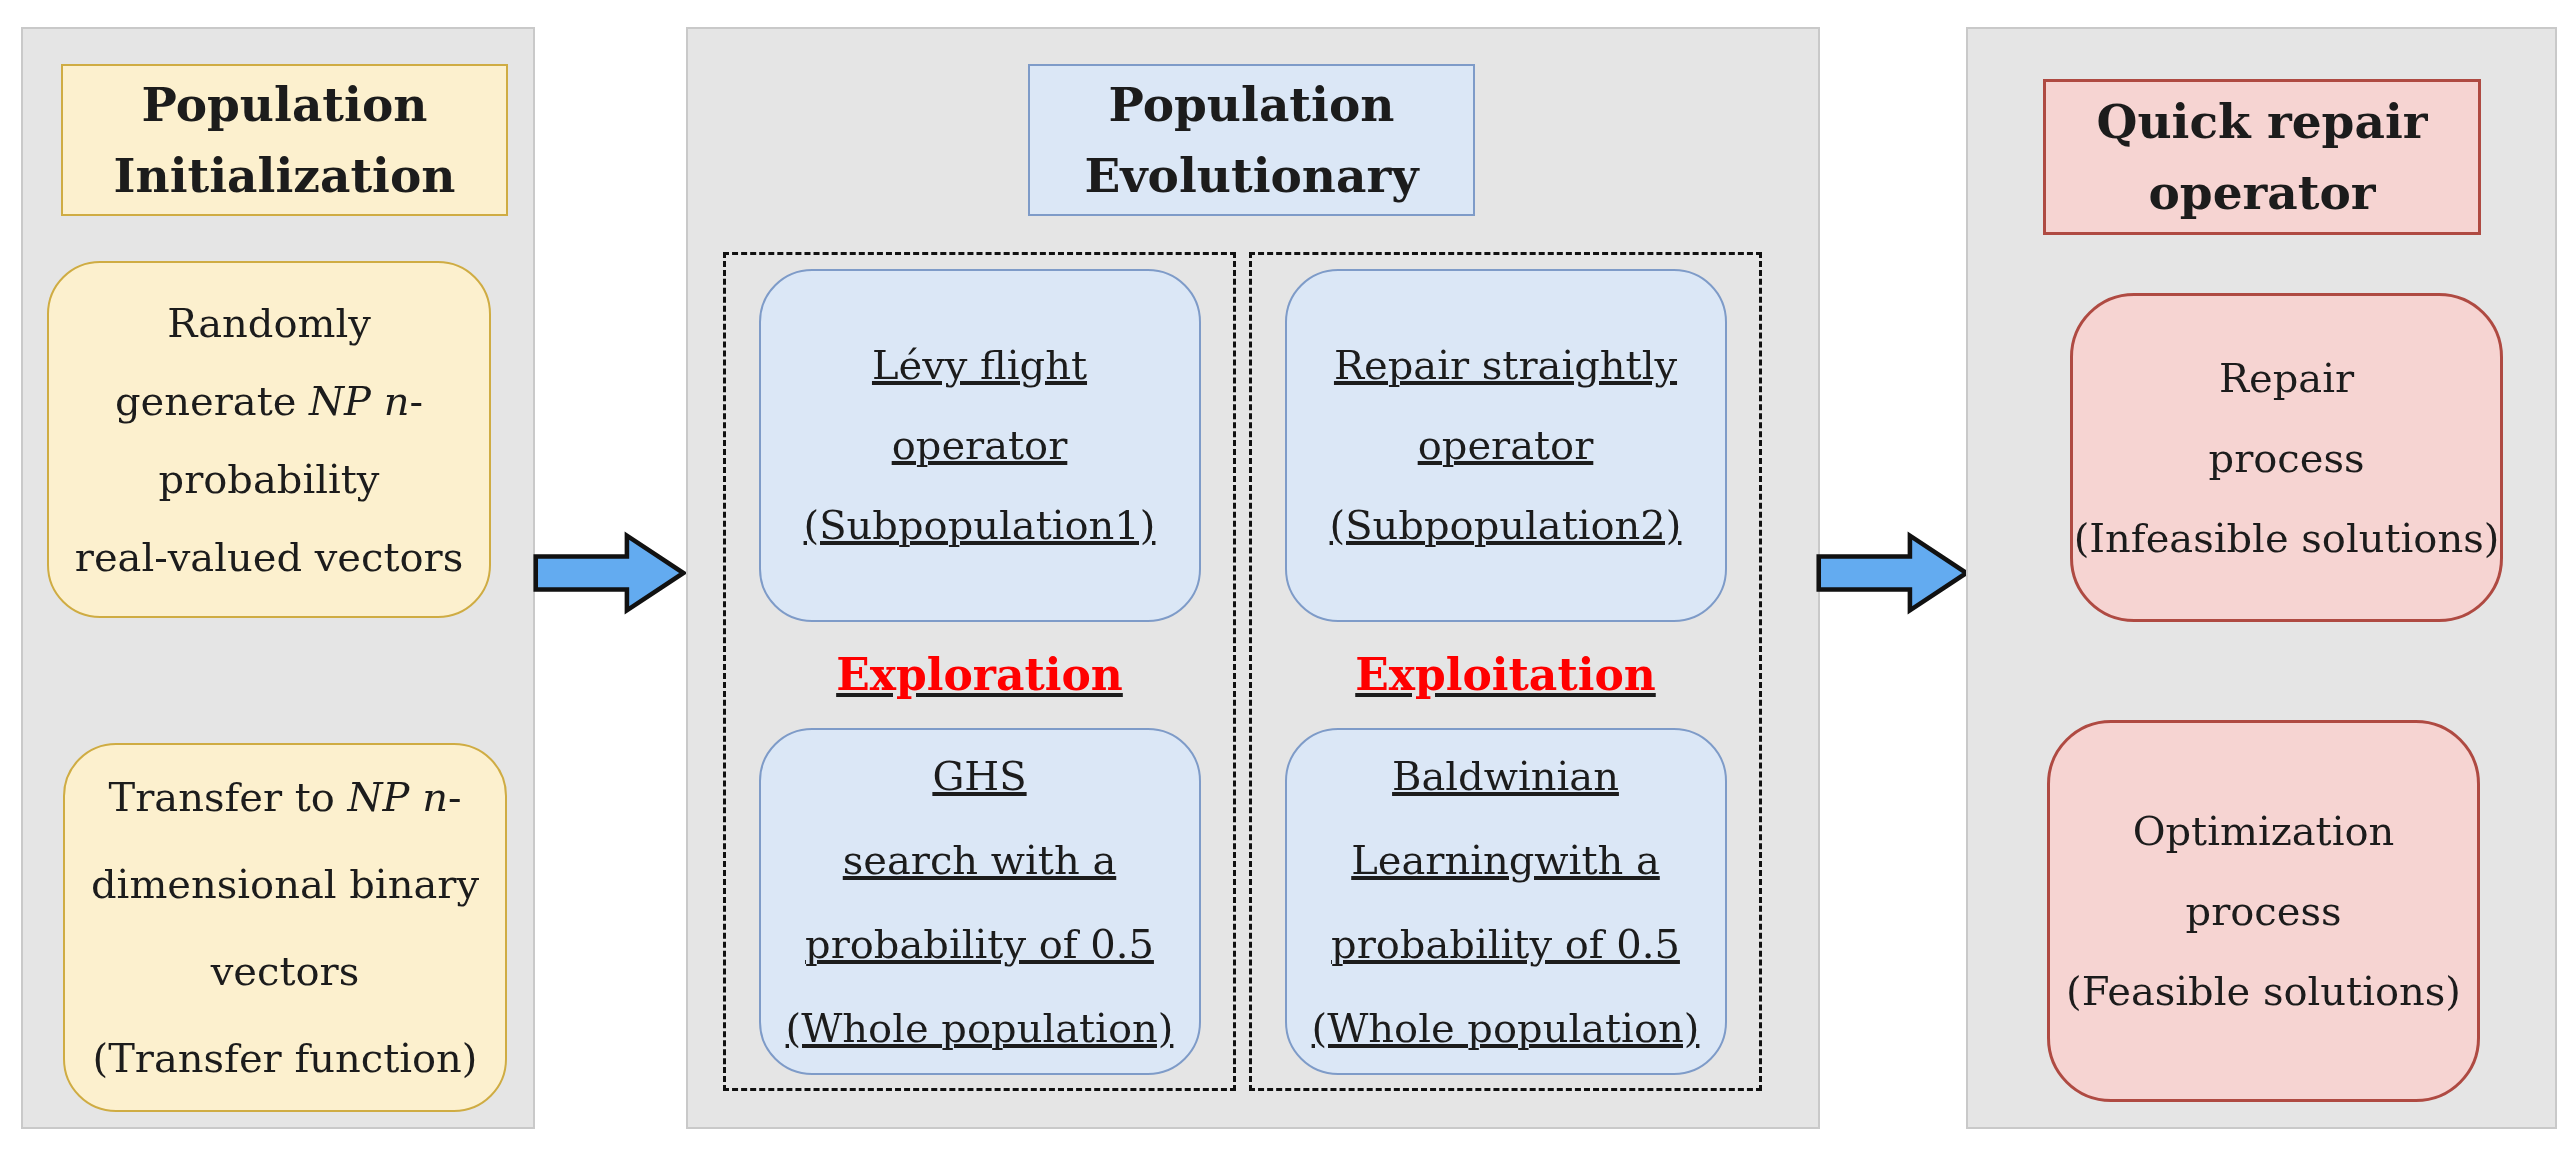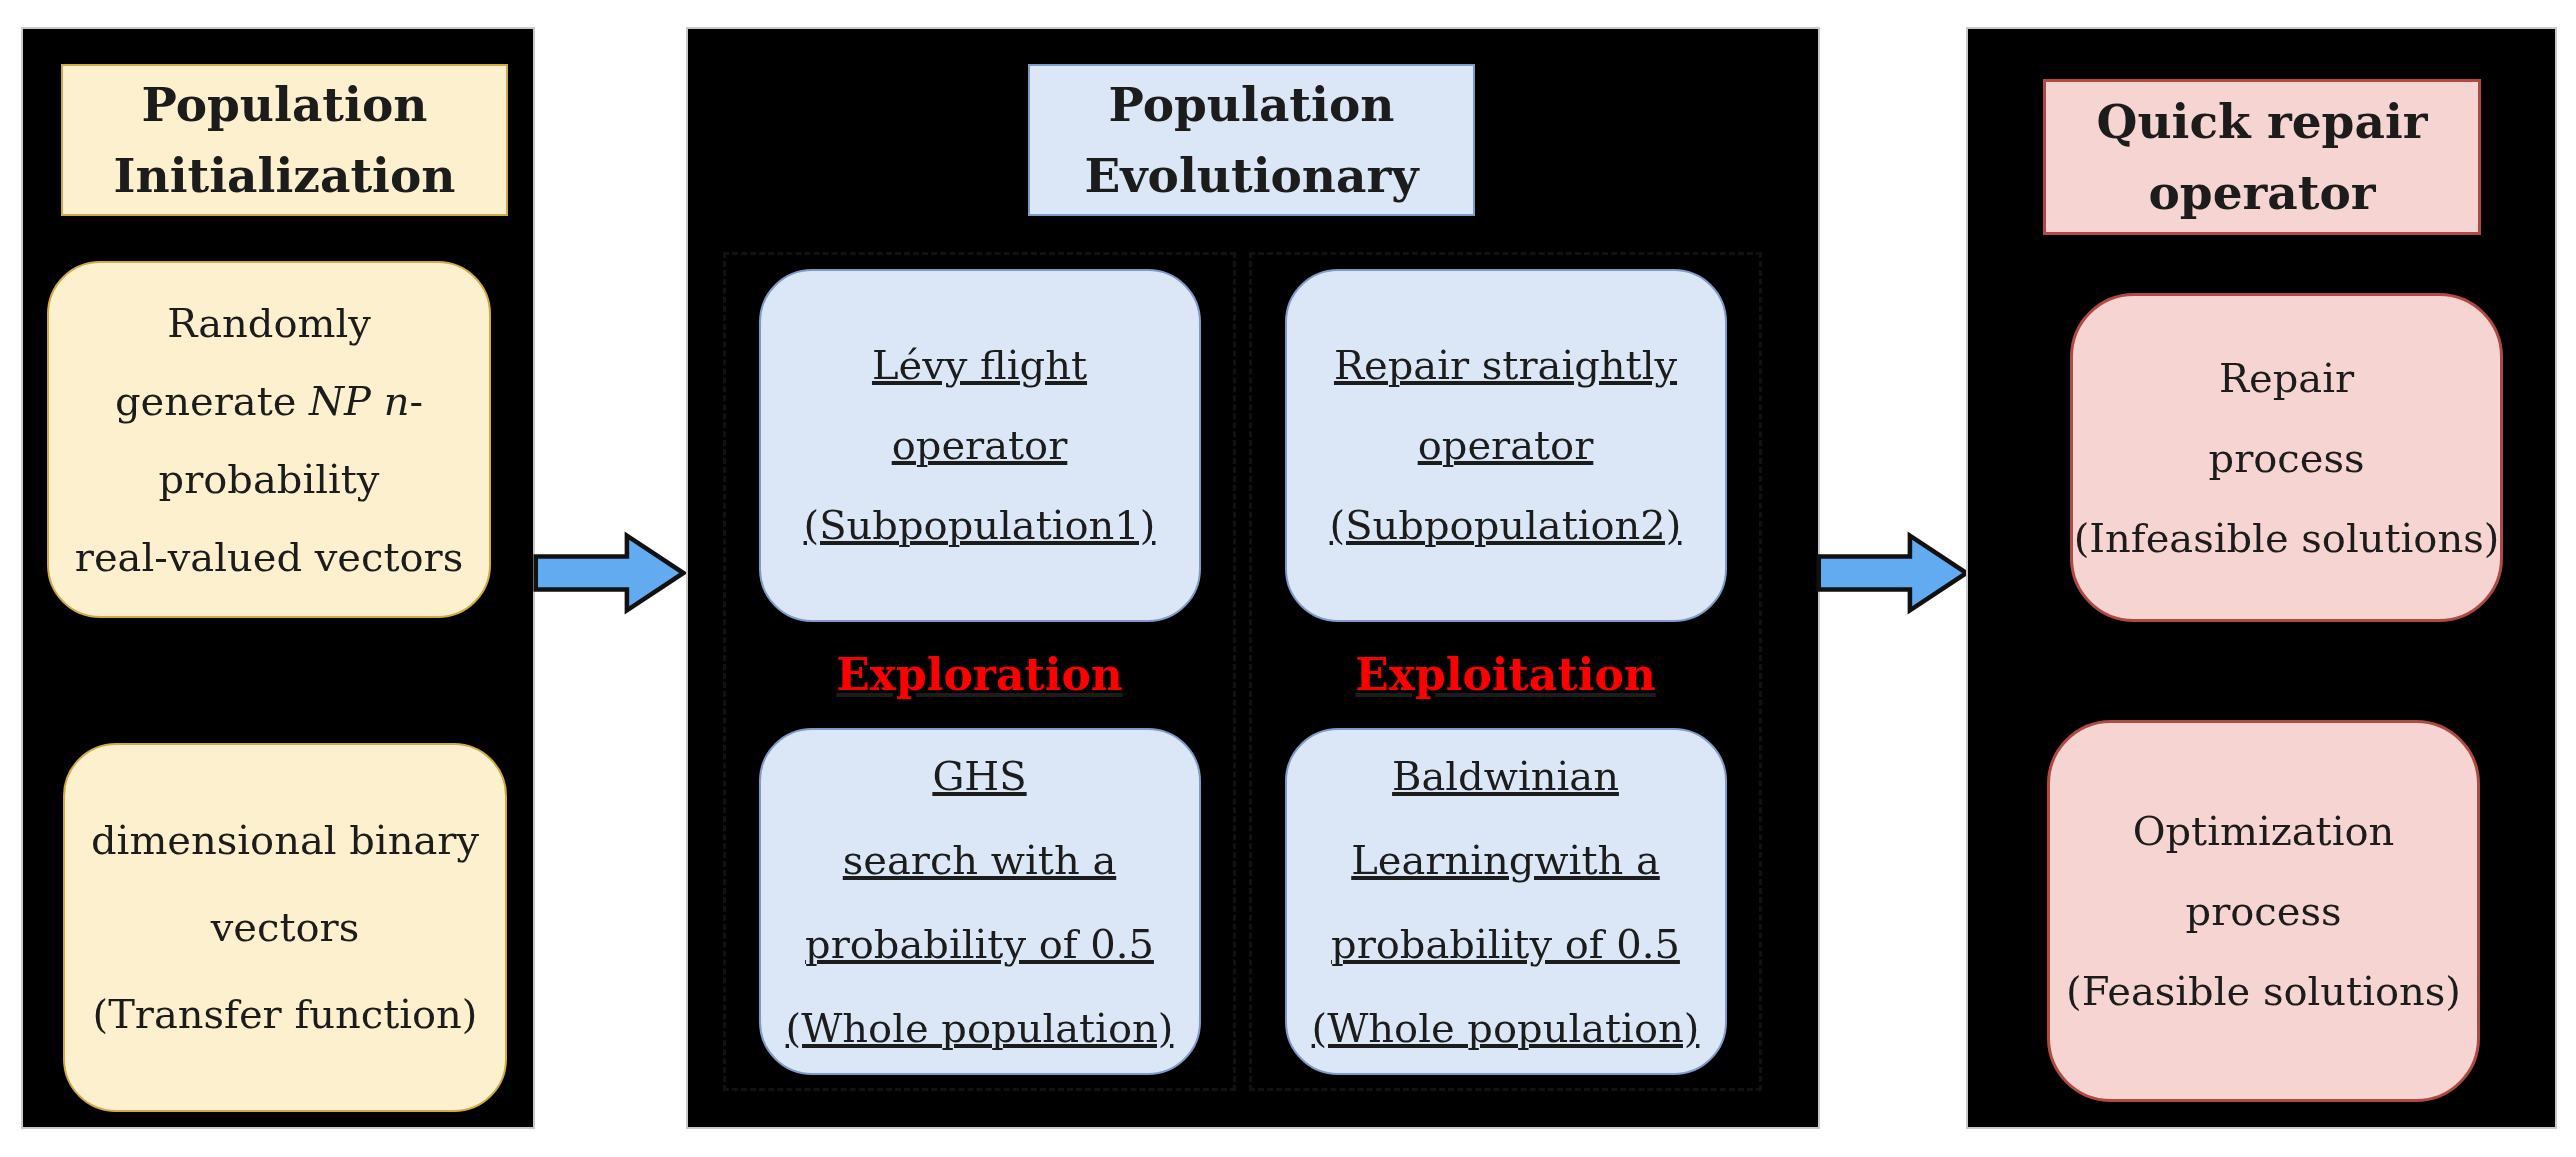--- a/index.html
+++ b/index.html
@@ -9,21 +9,21 @@
     height: 1157px;
     background: #ffffff;
     font-family: "DejaVu Serif", "Liberation Serif", serif;
     color: var(--text, #1c1c1c);
     overflow: hidden;
   }
   .panel {
     position: absolute;
     top: 27px;
     height: 1102px;
-    background: #000000;
+    background: #e5e5e5;
     border: 2.7px solid var(--panel_border, #c9c9c9);
     box-sizing: border-box;
   }
   #p-left  { left: 21px;   width: 514px; }
   #p-mid   { left: 686px;  width: 1134px; }
   #p-right { left: 1966px; width: 591px; padding-left: 8px; }
 
   .titlebox {
     position: absolute;
     box-sizing: border-box;
@@ -118,20 +118,21 @@
       <span class="line">Population</span>
       <span class="line">Initialization</span>
     </div>
     <div class="box yellow round lh86" id="lb1">
       <span class="line">Randomly</span>
       <span class="line"><span>generate </span><i>NP n</i><span>-</span></span>
       <span class="line">probability</span>
       <span class="line">real-valued vectors</span>
     </div>
     <div class="box yellow round lh96" id="lb2">
+      <span class="line"><span>Transfer to </span><i>NP n</i><span>-</span></span>
       <span class="line">dimensional binary</span>
       <span class="line">vectors</span>
       <span class="line">(Transfer function)</span>
     </div>
   </section>
 
   <svg class="arrow" id="arrow1" viewBox="0 0 170 92" aria-hidden="true">
     <polygon points="3,28 103,28 103,5 165,46 103,87 103,64 3,64"></polygon>
   </svg>
 

